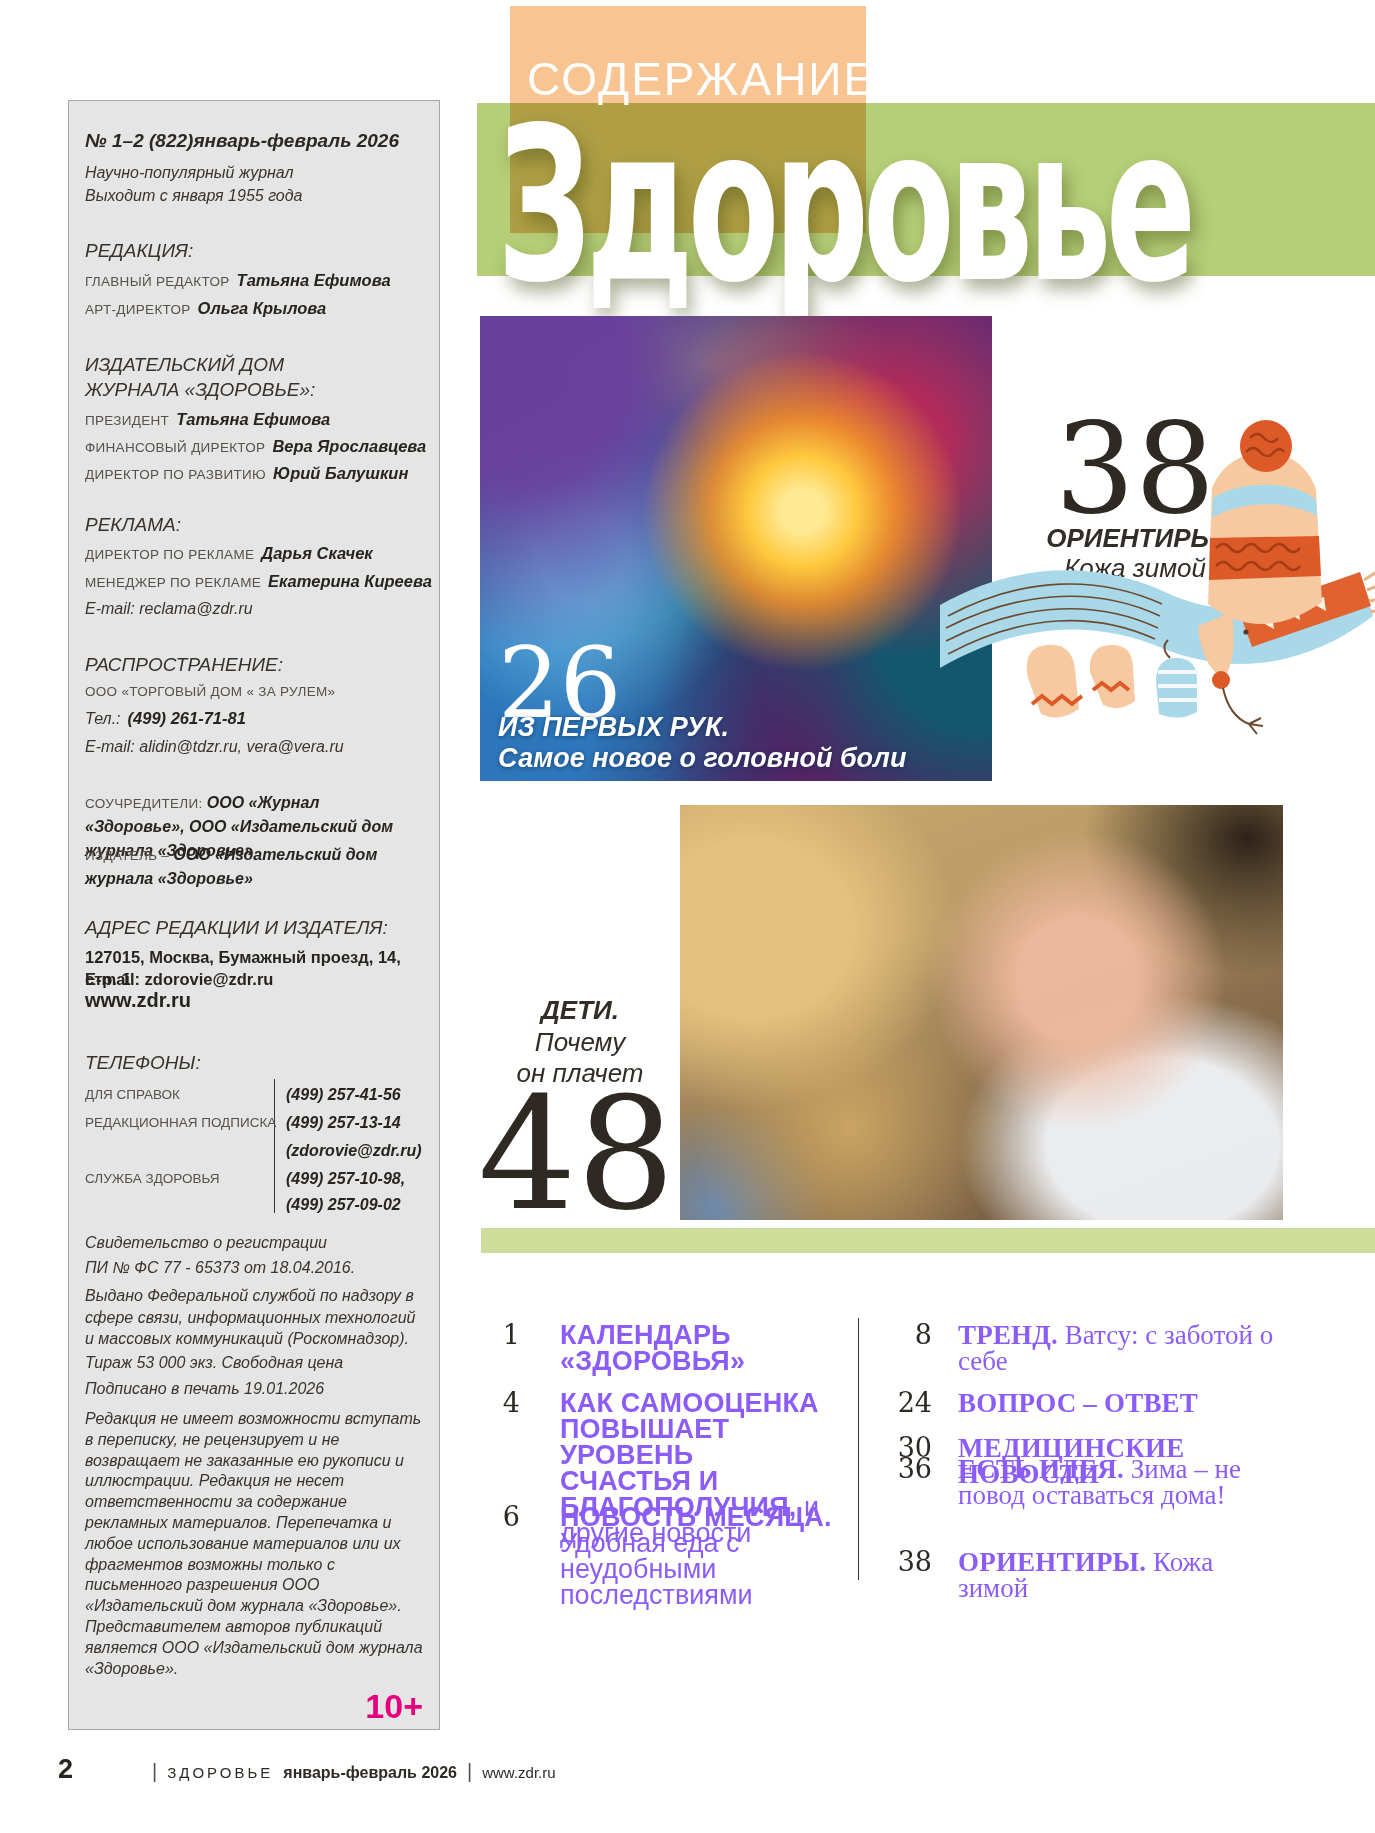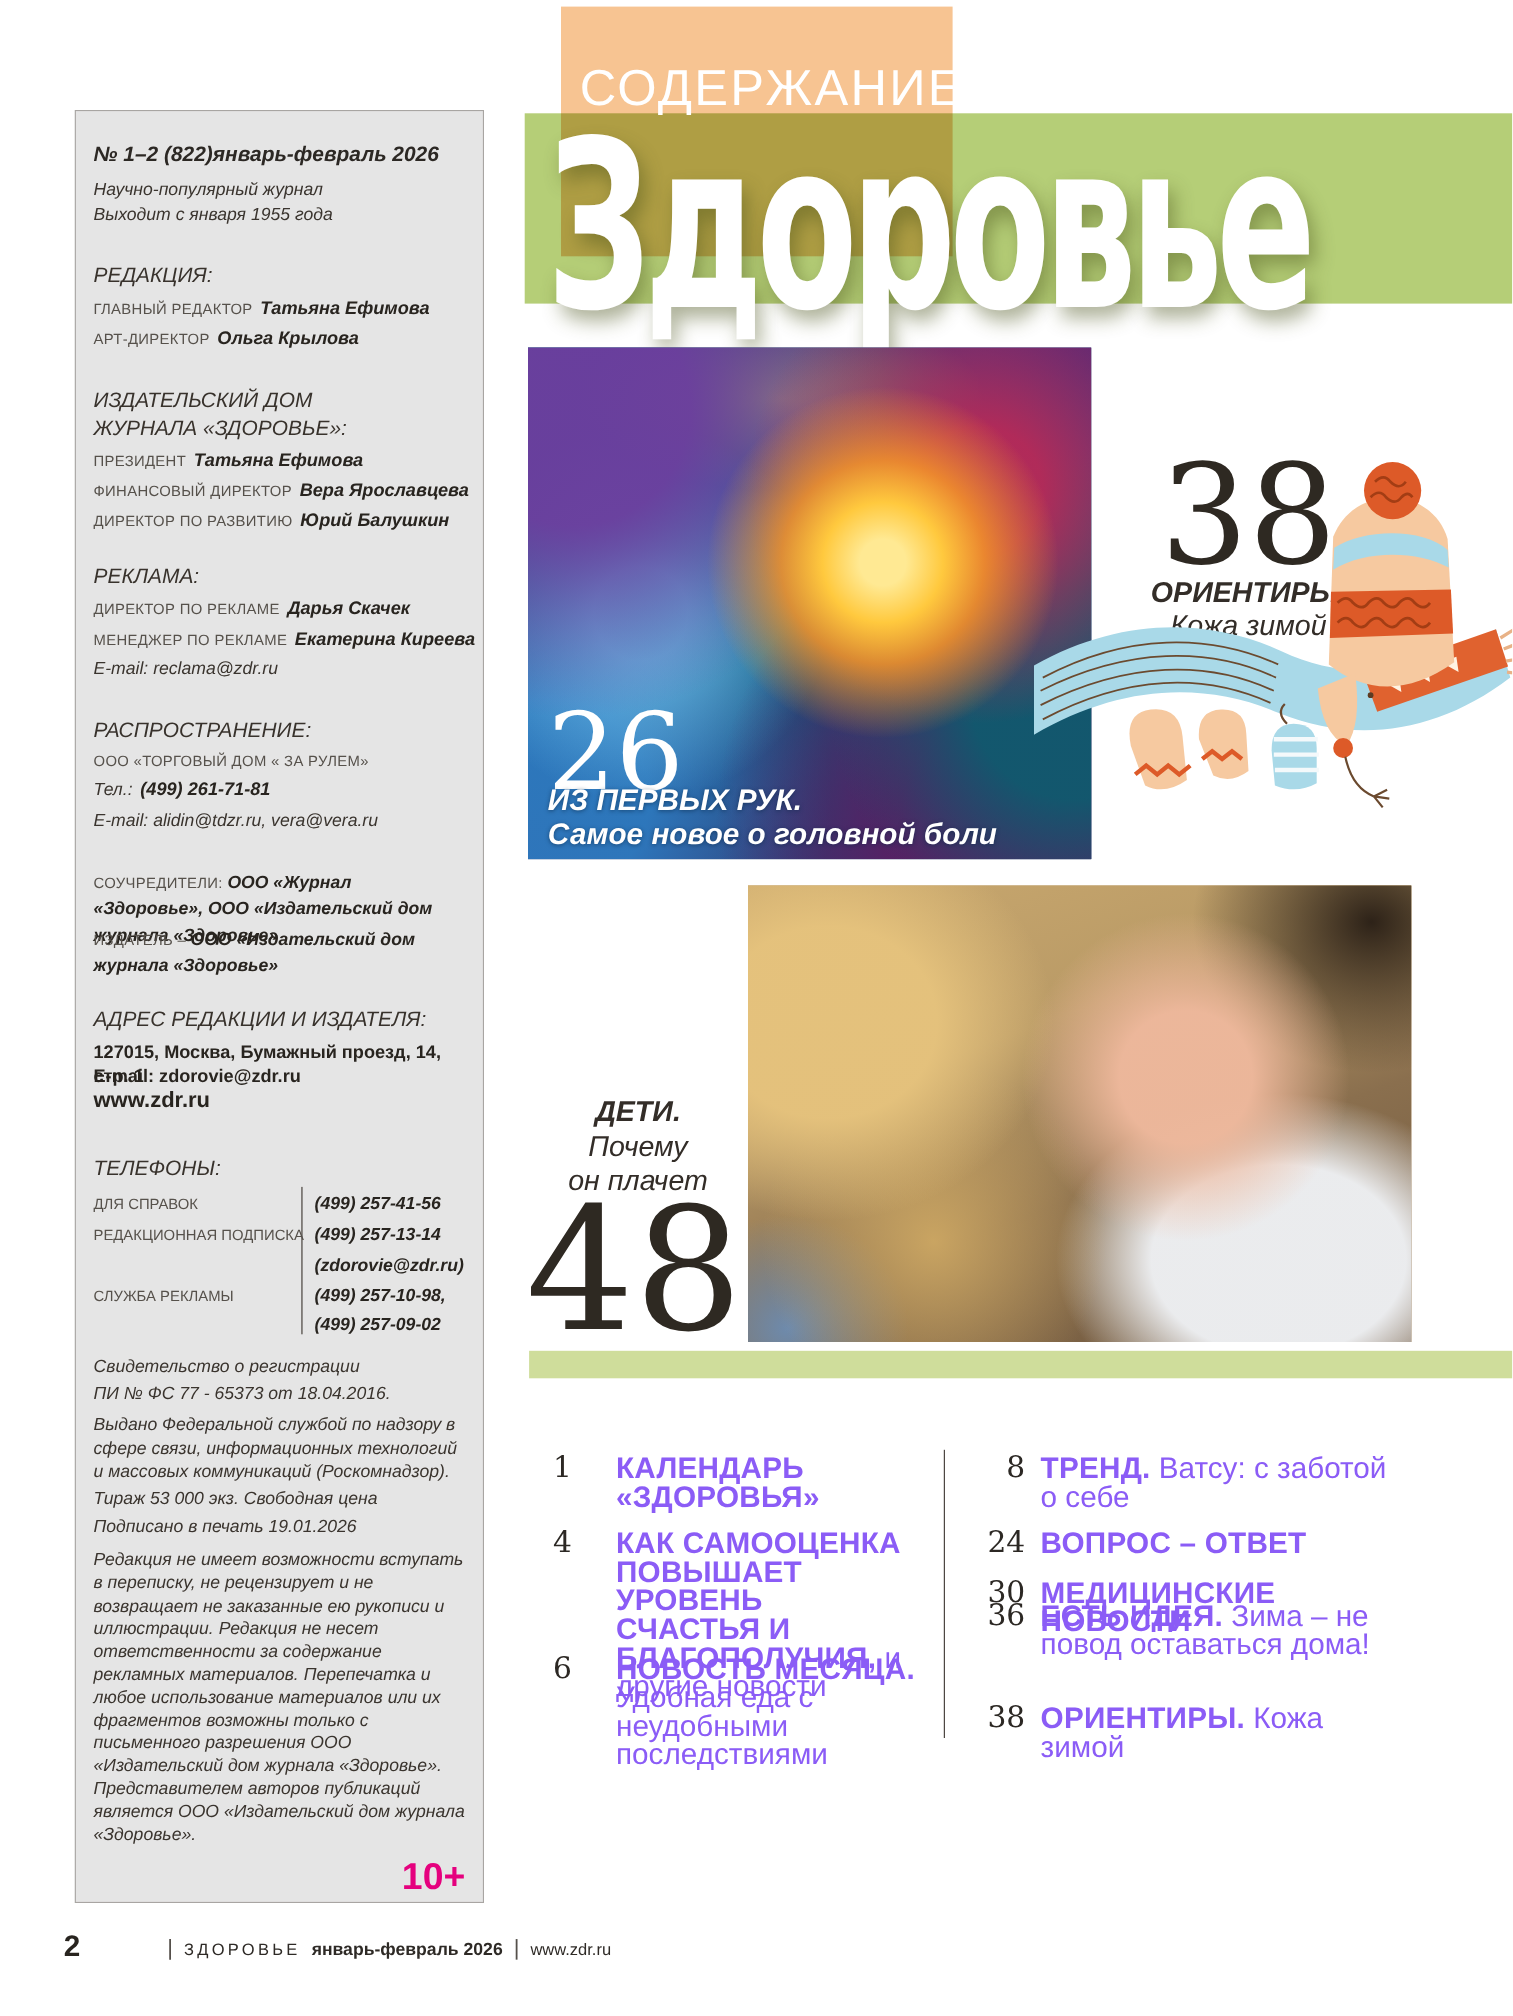--- a/index.html
+++ b/index.html
@@ -78,21 +78,21 @@
 
   
   .toc-bar{left:481px;top:1228px;width:894px;height:25px;background:#cfdd9b;}
   .toc-divider{left:858px;top:1318px;width:1px;height:262px;background:#3a342e;}
   .toc-row{position:absolute;display:flex;align-items:flex-start;}
   .toc-num{width:40px;text-align:right;font-family:"DejaVu Serif","Liberation Serif",serif;
       font-size:27px;line-height:26px;color:#2c2824;flex:none;}
   .toc-title{margin-left:40px;font-size:27px;line-height:26px;color:#8b5cf6;}
   .toc-title b{letter-spacing:.2px;}
   .toc-right .toc-num{width:47px;}
-  .toc-right .toc-title{margin-left:14px;}
+  .toc-right .toc-title{margin-left:26px;font-family:Liberation Serif, serif;}
 
   
   .folio{left:58px;top:1754px;font-weight:bold;font-size:27px;color:#28241f;}
   .footline{left:152px;top:1760px;display:flex;align-items:baseline;gap:10px;color:#2e2a26;}
   .footline .sep{font-weight:100;color:#55504b;font-size:20px;}
   .footline .brand{font-size:15px;letter-spacing:3px;}
   .footline .issue-f{font-weight:bold;font-size:16px;}
   .footline .url{font-size:15px;}
 </style>
 </head>
@@ -168,21 +168,21 @@
     <div class="m bold-line" style="top:867px">E-mail: zdorovie@zdr.ru</div>
     <div class="m site" style="top:887px">www.zdr.ru</div>
 
     <div class="m h" style="top:950px">ТЕЛЕФОНЫ:</div>
     <div class="m" style="top:984px;height:132px">
       <div class="ph-rule"></div>
       <div class="ph-label" style="top:2px">ДЛЯ СПРАВОК</div>
       <div class="ph-val" style="top:0">(499) 257-41-56</div>
       <div class="ph-label" style="top:30px">РЕДАКЦИОННАЯ ПОДПИСКА</div>
       <div class="ph-val" style="top:28px">(499) 257-13-14</div>
-      <div class="ph-label" style="top:86px">СЛУЖБА РЕКЛАМЫ</div>
+      <div class="ph-label" style="top:86px">СЛУЖБА ЗДОРОВЬЯ</div>
       <div class="ph-val" style="top:56px">(zdorovie@zdr.ru)</div>
       <div class="ph-val" style="top:84px">(499) 257-10-98,</div>
       <div class="ph-val" style="top:110px">(499) 257-09-02</div>
     </div>
 
     <div class="m it" style="top:1132px">Свидетельство о регистрации</div>
     <div class="m it" style="top:1157px">ПИ № ФС 77 - 65373 от 18.04.2016.</div>
     <div class="m it" style="top:1184px;line-height:1.35">Выдано Федеральной службой по надзору в сфере связи, информационных технологий и массовых коммуникаций (Роскомнадзор).</div>
     <div class="m it" style="top:1252px">Тираж 53 000 экз. Свободная цена</div>
     <div class="m it" style="top:1278px">Подписано в печать 19.01.2026</div>

